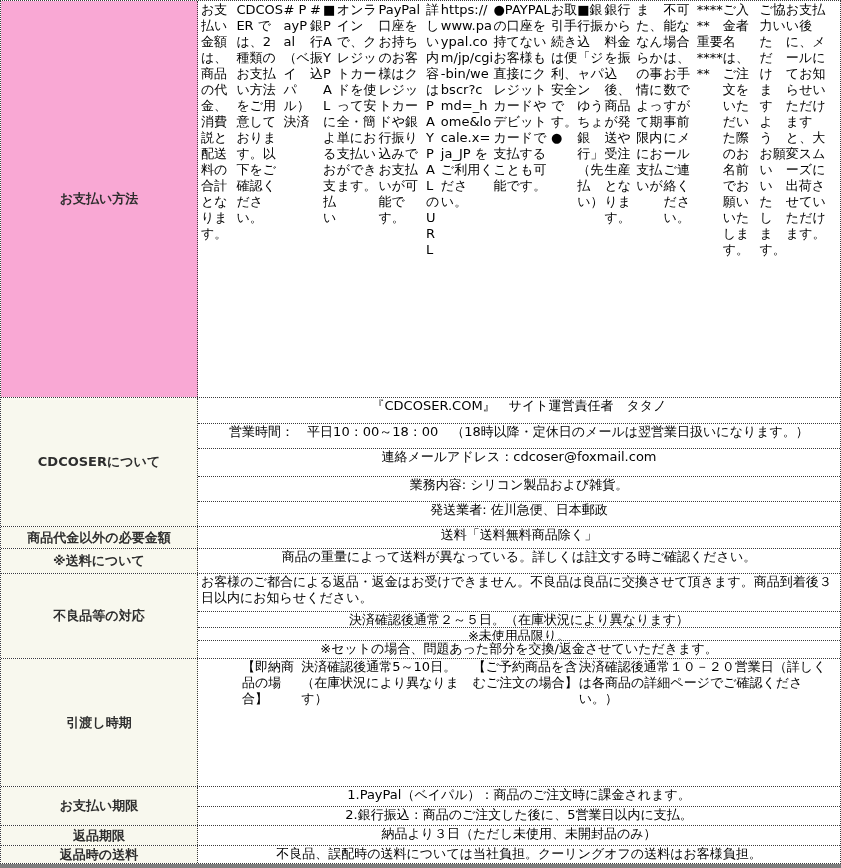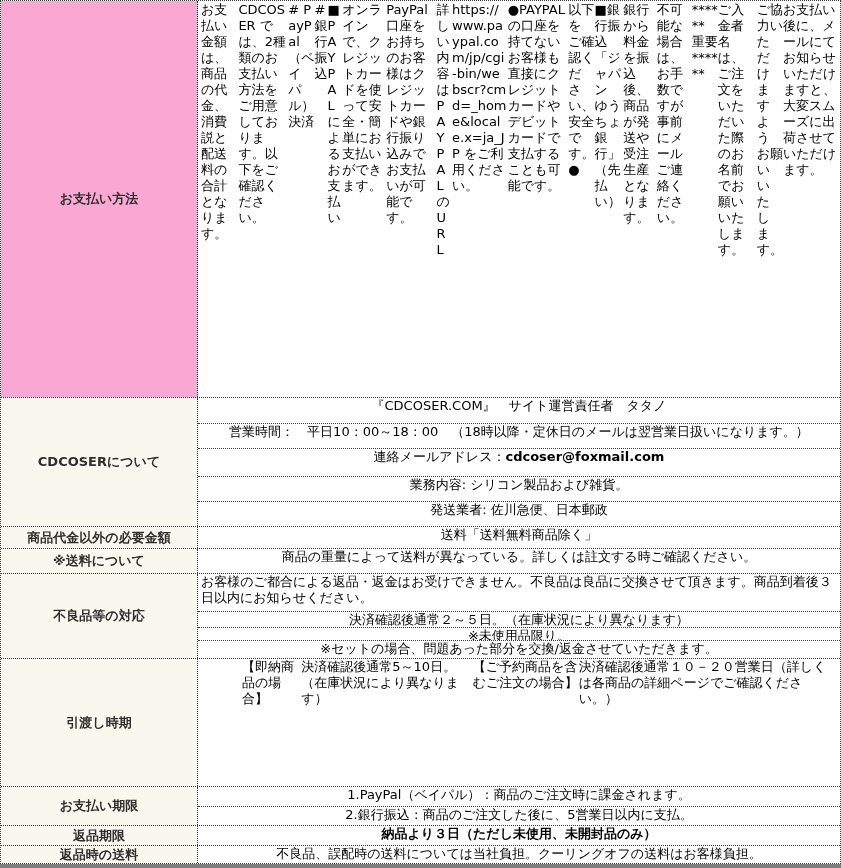--- a/index.html
+++ b/index.html
@@ -37,21 +37,21 @@
   .cell {
     padding: 0 3px;
     overflow: hidden;
     display: flex;
     flex-direction: row;
     justify-content: center;
   }
   .cell + .cell { border-top: 1px dotted #3a3a3a; }
   .cell.top { justify-content: flex-start; padding-top: 1px; }
   .line { line-height: 16px; min-height: 16px; word-break: break-all; }
-  .line b { font-weight: bold; }
+  .line b { font-weight: normal; }
   .bottom-bar {
     width: 841px;
     height: 4px;
     background: var(--bar-bg, #7f7f7f);
   }
 </style>
 </head>
 <body>
 
 <div class="page">
@@ -64,25 +64,26 @@
             <div class="line">CDCOSER では、2種類のお支払い方法をご用意しております。以下をご確認ください。</div>
             <div class="line"># PayPal（ベイパル）決済</div>
             <div class="line"># 銀行振込</div>
             <div class="line"></div>
             <div class="line">■ PAYPALによるお支払い</div>
             <div class="line">オンラインで、クレジットカードを使って安全・簡単にお支払いができます。</div>
             <div class="line">PayPal口座をお持ちのお客様はクレジットカードや銀行振り込みでお支払いが可能です。</div>
             <div class="line">詳しい内容はPAYPALのURL</div>
             <div class="line">https://www.paypal.com/jp/cgi-bin/webscr?cmd=_home&amp;locale.x=ja_JP をご利用ください。</div>
             <div class="line">●PAYPALの口座を持てないお客様も直接にクレジットカードやデビットカードで支払することも可能です。</div>
-            <div class="line">以下をご確認ください、安全です。●</div>
+            <div class="line">お取引手続きは便利、安全です。●</div>
             <div class="line"></div>
             <div class="line">■銀行振込「ジャパン　ゆうちょ銀行」（先払い）</div>
             <div class="line">銀行から料金を振込後、商品が発送や受注生産となります。</div>
             <div class="line"></div>
+            <div class="line">また、なんらかの事情によって期限内にお支払いが</div>
             <div class="line">不可能な場合は、お手数ですが事前にメールご連絡ください。</div>
             <div class="line"></div>
             <div class="line">******　重要　******</div>
             <div class="line">ご入金者名は、ご注文をいただいた際のお名前でお願いいたします。</div>
             <div class="line">ご協力いただけますようお願いいたします。</div>
             <div class="line">お支払い後に、メールにてお知らせいただけますと、大変スムーズに出荷させていただけます。</div>
           </div>
         </div>
       </div>
       <div class="row">
@@ -159,21 +160,21 @@
             <div class="line">1.PayPal（ベイパル）：商品のご注文時に課金されます。</div>
           </div>
           <div class="cell" style="height: 19px;">
             <div class="line">2.銀行振込：商品のご注文した後に、5営業日以内に支払。</div>
           </div>
         </div>
       </div>
       <div class="row">
         <div class="hdr">返品期限</div>
         <div class="cells">
-          <div class="cell" style="height: 19px; font-weight: bold;">
+          <div class="cell" style="height: 19px;">
             <div class="line">納品より３日（ただし未使用、未開封品のみ）</div>
           </div>
         </div>
       </div>
       <div class="row">
         <div class="hdr">返品時の送料</div>
         <div class="cells">
           <div class="cell" style="height: 17px;">
             <div class="line">不良品、誤配時の送料については当社負担。クーリングオフの送料はお客様負担。</div>
           </div>

